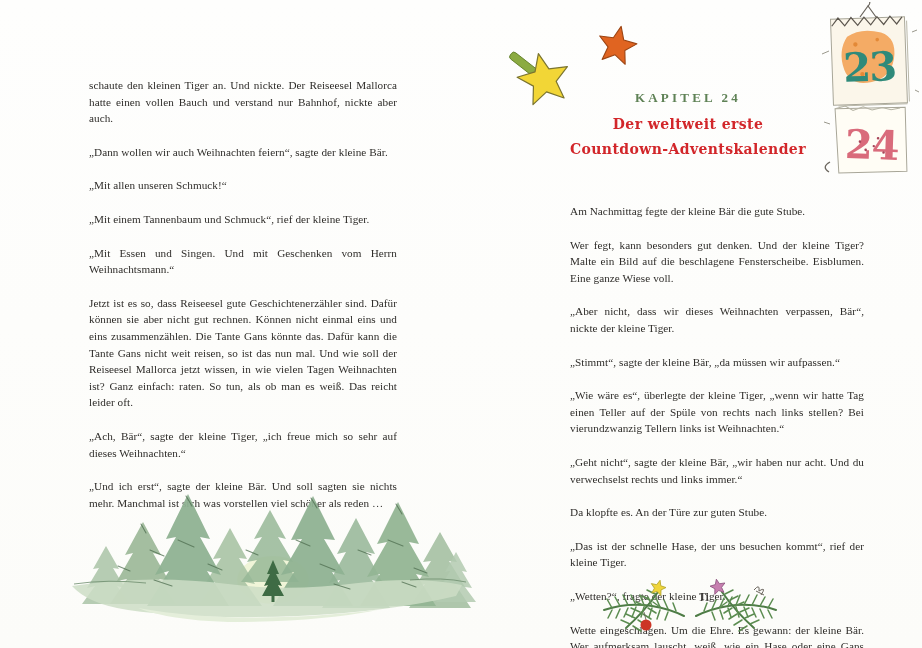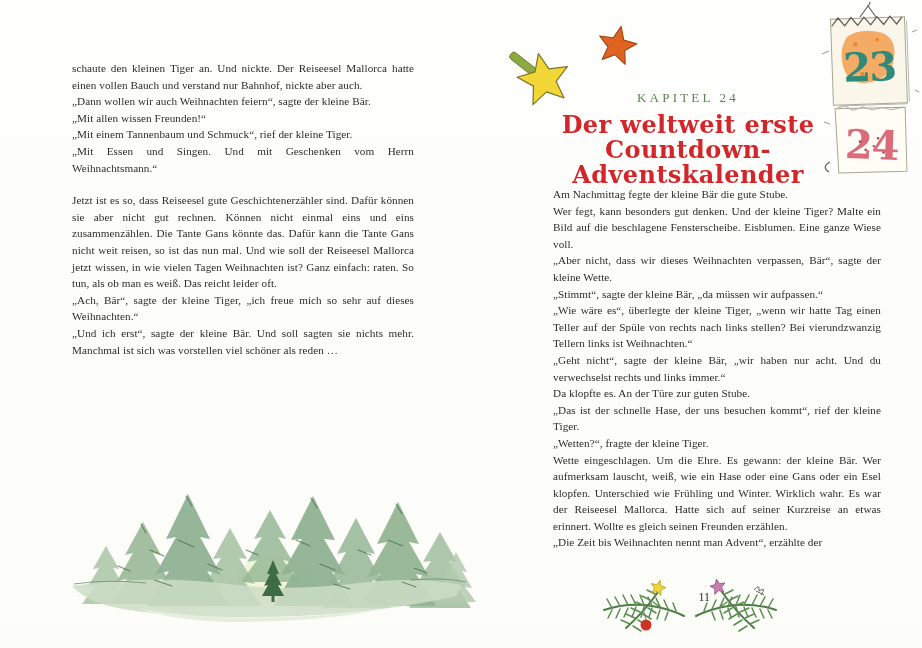--- a/index.html
+++ b/index.html
@@ -3,32 +3,32 @@
 <meta charset="utf-8">
 <style>
   html,body{margin:0;padding:0;}
   body{
     width:922px;height:648px;position:relative;overflow:hidden;
     background:#fdfdfb;
     font-family:"Liberation Serif", serif;
   }
   .spread{position:absolute;inset:0;background:linear-gradient(180deg,#fefefd 0%,#fcfcf9 100%);}
   .text-col{position:absolute;color:#2e2c29;font-size:11.2px;line-height:16.6px;text-align:justify;letter-spacing:.05px;}
-  .text-col p{margin:0;}
+  .text-col p{margin:17px;}
   .text-col p.gap{margin-top:16px;}
   .left-col{left:72px;top:60px;width:342px;}
   .right-col{left:553px;top:186px;width:328px;}
   .chapter-label{
     position:absolute;left:524px;top:90px;width:328px;text-align:center;
-    color:#5f8256;font-size:13px;font-weight:normal;letter-spacing:3.2px;
+    color:#5f8256;font-size:13px;font-weight:bold;letter-spacing:3.2px;
   }
   .book-title{
     position:absolute;left:506px;top:112px;width:364px;text-align:center;
     color:#d2262a;font-family:"DejaVu Serif", serif;font-weight:bold;
-    font-size:24px;line-height:25px;letter-spacing:.4px;
+    font-size:14px;line-height:25px;letter-spacing:.4px;
   }
   .page-num{
     position:absolute;left:666px;top:590px;width:44px;text-align:right;
     font-size:12px;color:#2e2c29;
   }
   .illus{position:absolute;}
   #forest{left:58px;top:480px;}
   #calendar{left:816px;top:2px;}
   #star-yellow{left:506px;top:46px;}
   #star-orange{left:592px;top:23px;}
@@ -36,21 +36,21 @@
   #sprig-right{left:692px;top:576px;}
 </style>
 </head>
 <body>
 
 <div class="spread">
 
   <div class="text-col left-col">
     <p>schaute den kleinen Tiger an. Und nickte. Der Reiseesel Mallorca hatte einen vollen Bauch und verstand nur Bahnhof, nickte aber auch.</p>
     <p>„Dann wollen wir auch Weihnachten feiern“, sagte der kleine Bär.</p>
-    <p>„Mit allen wissen Freunden!“</p>
+    <p>„Mit allen unseren Schmuck!“</p>
     <p>„Mit einem Tannenbaum und Schmuck“, rief der kleine Tiger.</p>
     <p>„Mit Essen und Singen. Und mit Geschenken vom Herrn Weihnachtsmann.“</p>
     <p class="gap">Jetzt ist es so, dass Reiseesel gute Geschichtenerzähler sind. Dafür können sie aber nicht gut rechnen. Können nicht einmal eins und eins zusammenzählen. Die Tante Gans könnte das. Dafür kann die Tante Gans nicht weit reisen, so ist das nun mal. Und wie soll der Reiseesel Mallorca jetzt wissen, in wie vielen Tagen Weihnachten ist? Ganz einfach: raten. So tun, als ob man es weiß. Das reicht leider oft.</p>
     <p>„Ach, Bär“, sagte der kleine Tiger, „ich freue mich so sehr auf dieses Weihnachten.“</p>
     <p>„Und ich erst“, sagte der kleine Bär. Und soll sagten sie nichts mehr. Manchmal ist sich was vorstellen viel schöner als reden …</p>
   </div>
 
   <svg id="forest" class="illus" width="420" height="152" viewBox="0 0 420 152" xmlns="http://www.w3.org/2000/svg">
     <ellipse cx="215" cy="100" rx="36" ry="24" fill="#f0f5d8"></ellipse>
     <polygon points="48,66 35,89 41,88 29,108 37,106 24,124 72,124 59,106 67,108 55,88 61,89" fill="#aec6ab" opacity="0.9"></polygon>
@@ -132,21 +132,21 @@
 
   <div class="chapter-label">KAPITEL 24</div>
   <div class="book-title">
     <div>Der weltweit erste</div>
     <div>Countdown-Adventskalender</div>
   </div>
 
   <div class="text-col right-col">
     <p>Am Nachmittag fegte der kleine Bär die gute Stube.</p>
     <p>Wer fegt, kann besonders gut denken. Und der kleine Tiger? Malte ein Bild auf die beschlagene Fensterscheibe. Eisblumen. Eine ganze Wiese voll.</p>
-    <p>„Aber nicht, dass wir dieses Weihnachten verpassen, Bär“, sagte der kleine Wette.</p>
+    <p>„Aber nicht, dass wir dieses Weihnachten verpassen, Bär“, nickte der kleine Tiger.</p>
     <p>„Stimmt“, sagte der kleine Bär, „da müssen wir aufpassen.“</p>
     <p>„Wie wäre es“, überlegte der kleine Tiger, „wenn wir hatte Tag einen Teller auf der Spüle von rechts nach links stellen? Bei vierundzwanzig Tellern links ist Weihnachten.“</p>
     <p>„Geht nicht“, sagte der kleine Bär, „wir haben nur acht. Und du verwechselst rechts und links immer.“</p>
     <p>Da klopfte es. An der Türe zur guten Stube.</p>
     <p>„Das ist der schnelle Hase, der uns besuchen kommt“, rief der kleine Tiger.</p>
     <p>„Wetten?“, fragte der kleine Tiger.</p>
     <p>Wette eingeschlagen. Um die Ehre. Es gewann: der kleine Bär. Wer aufmerksam lauscht, weiß, wie ein Hase oder eine Gans oder ein Esel klopfen. Unterschied wie Frühling und Winter. Wirklich wahr. Es war der Reiseesel Mallorca. Hatte sich auf seiner Kurzreise an etwas erinnert. Wollte es gleich seinen Freunden erzählen.</p>
     <p>„Die Zeit bis Weihnachten nennt man Advent“, erzählte der</p>
   </div>
 

